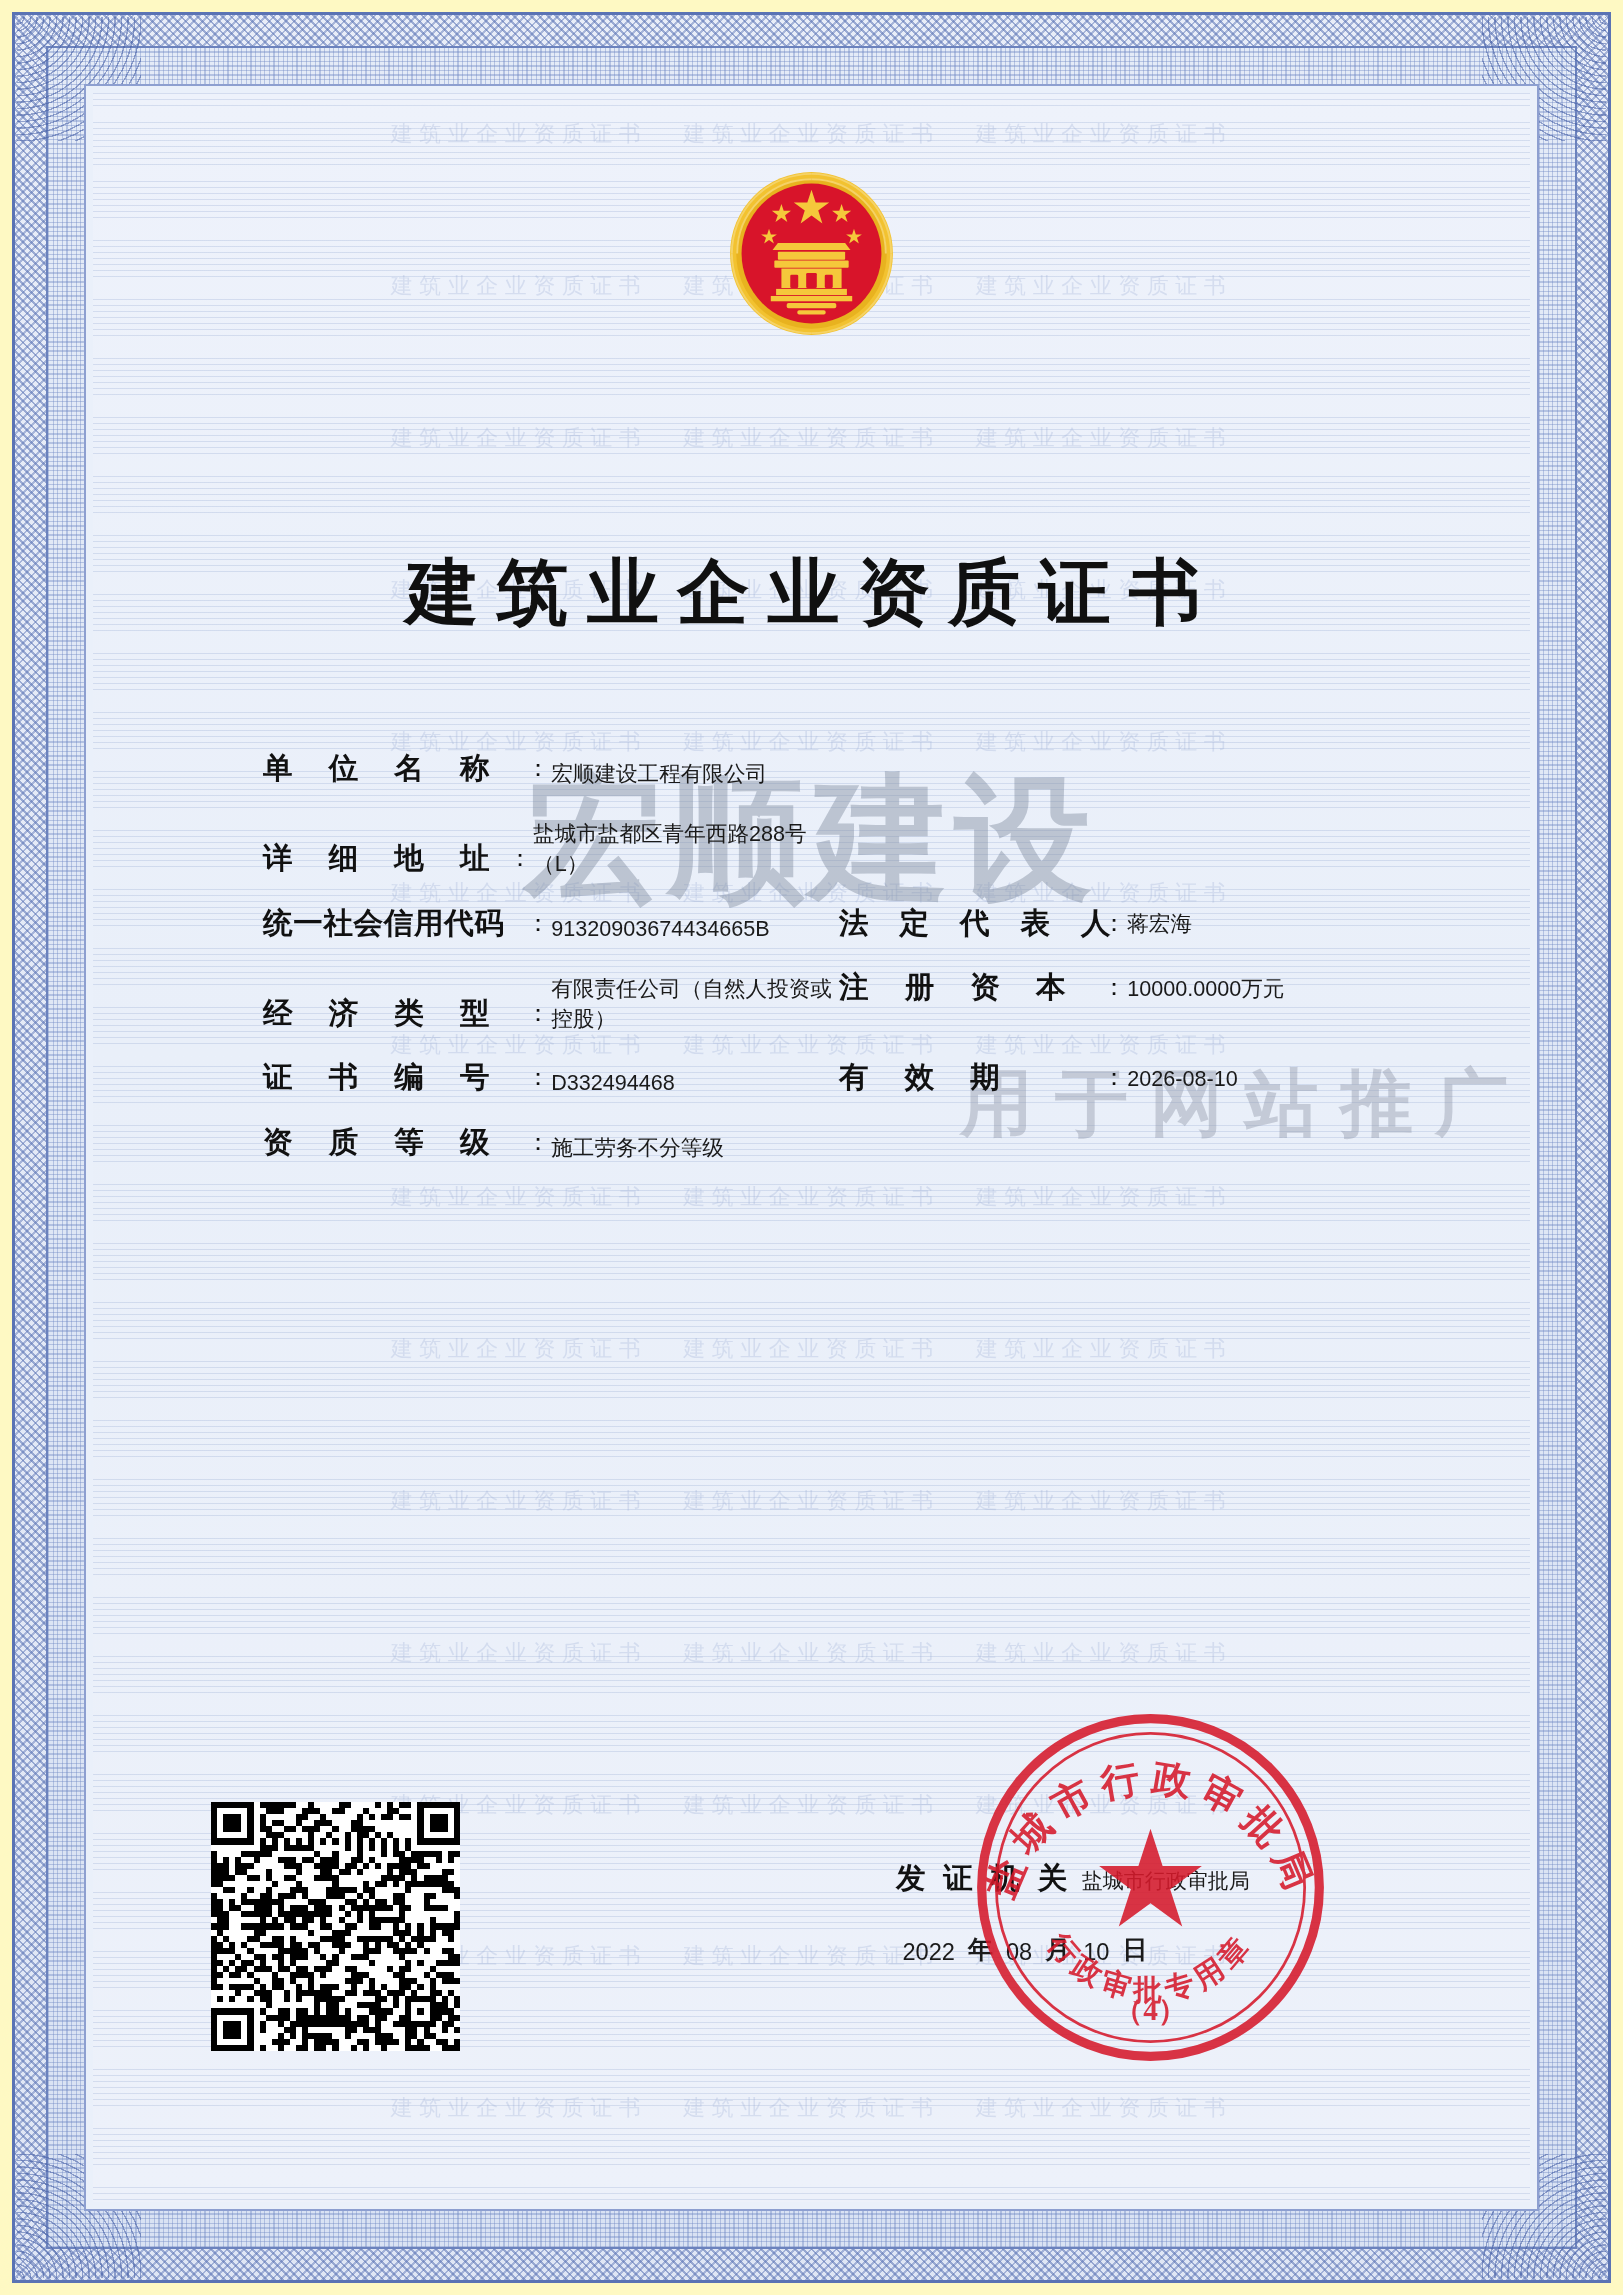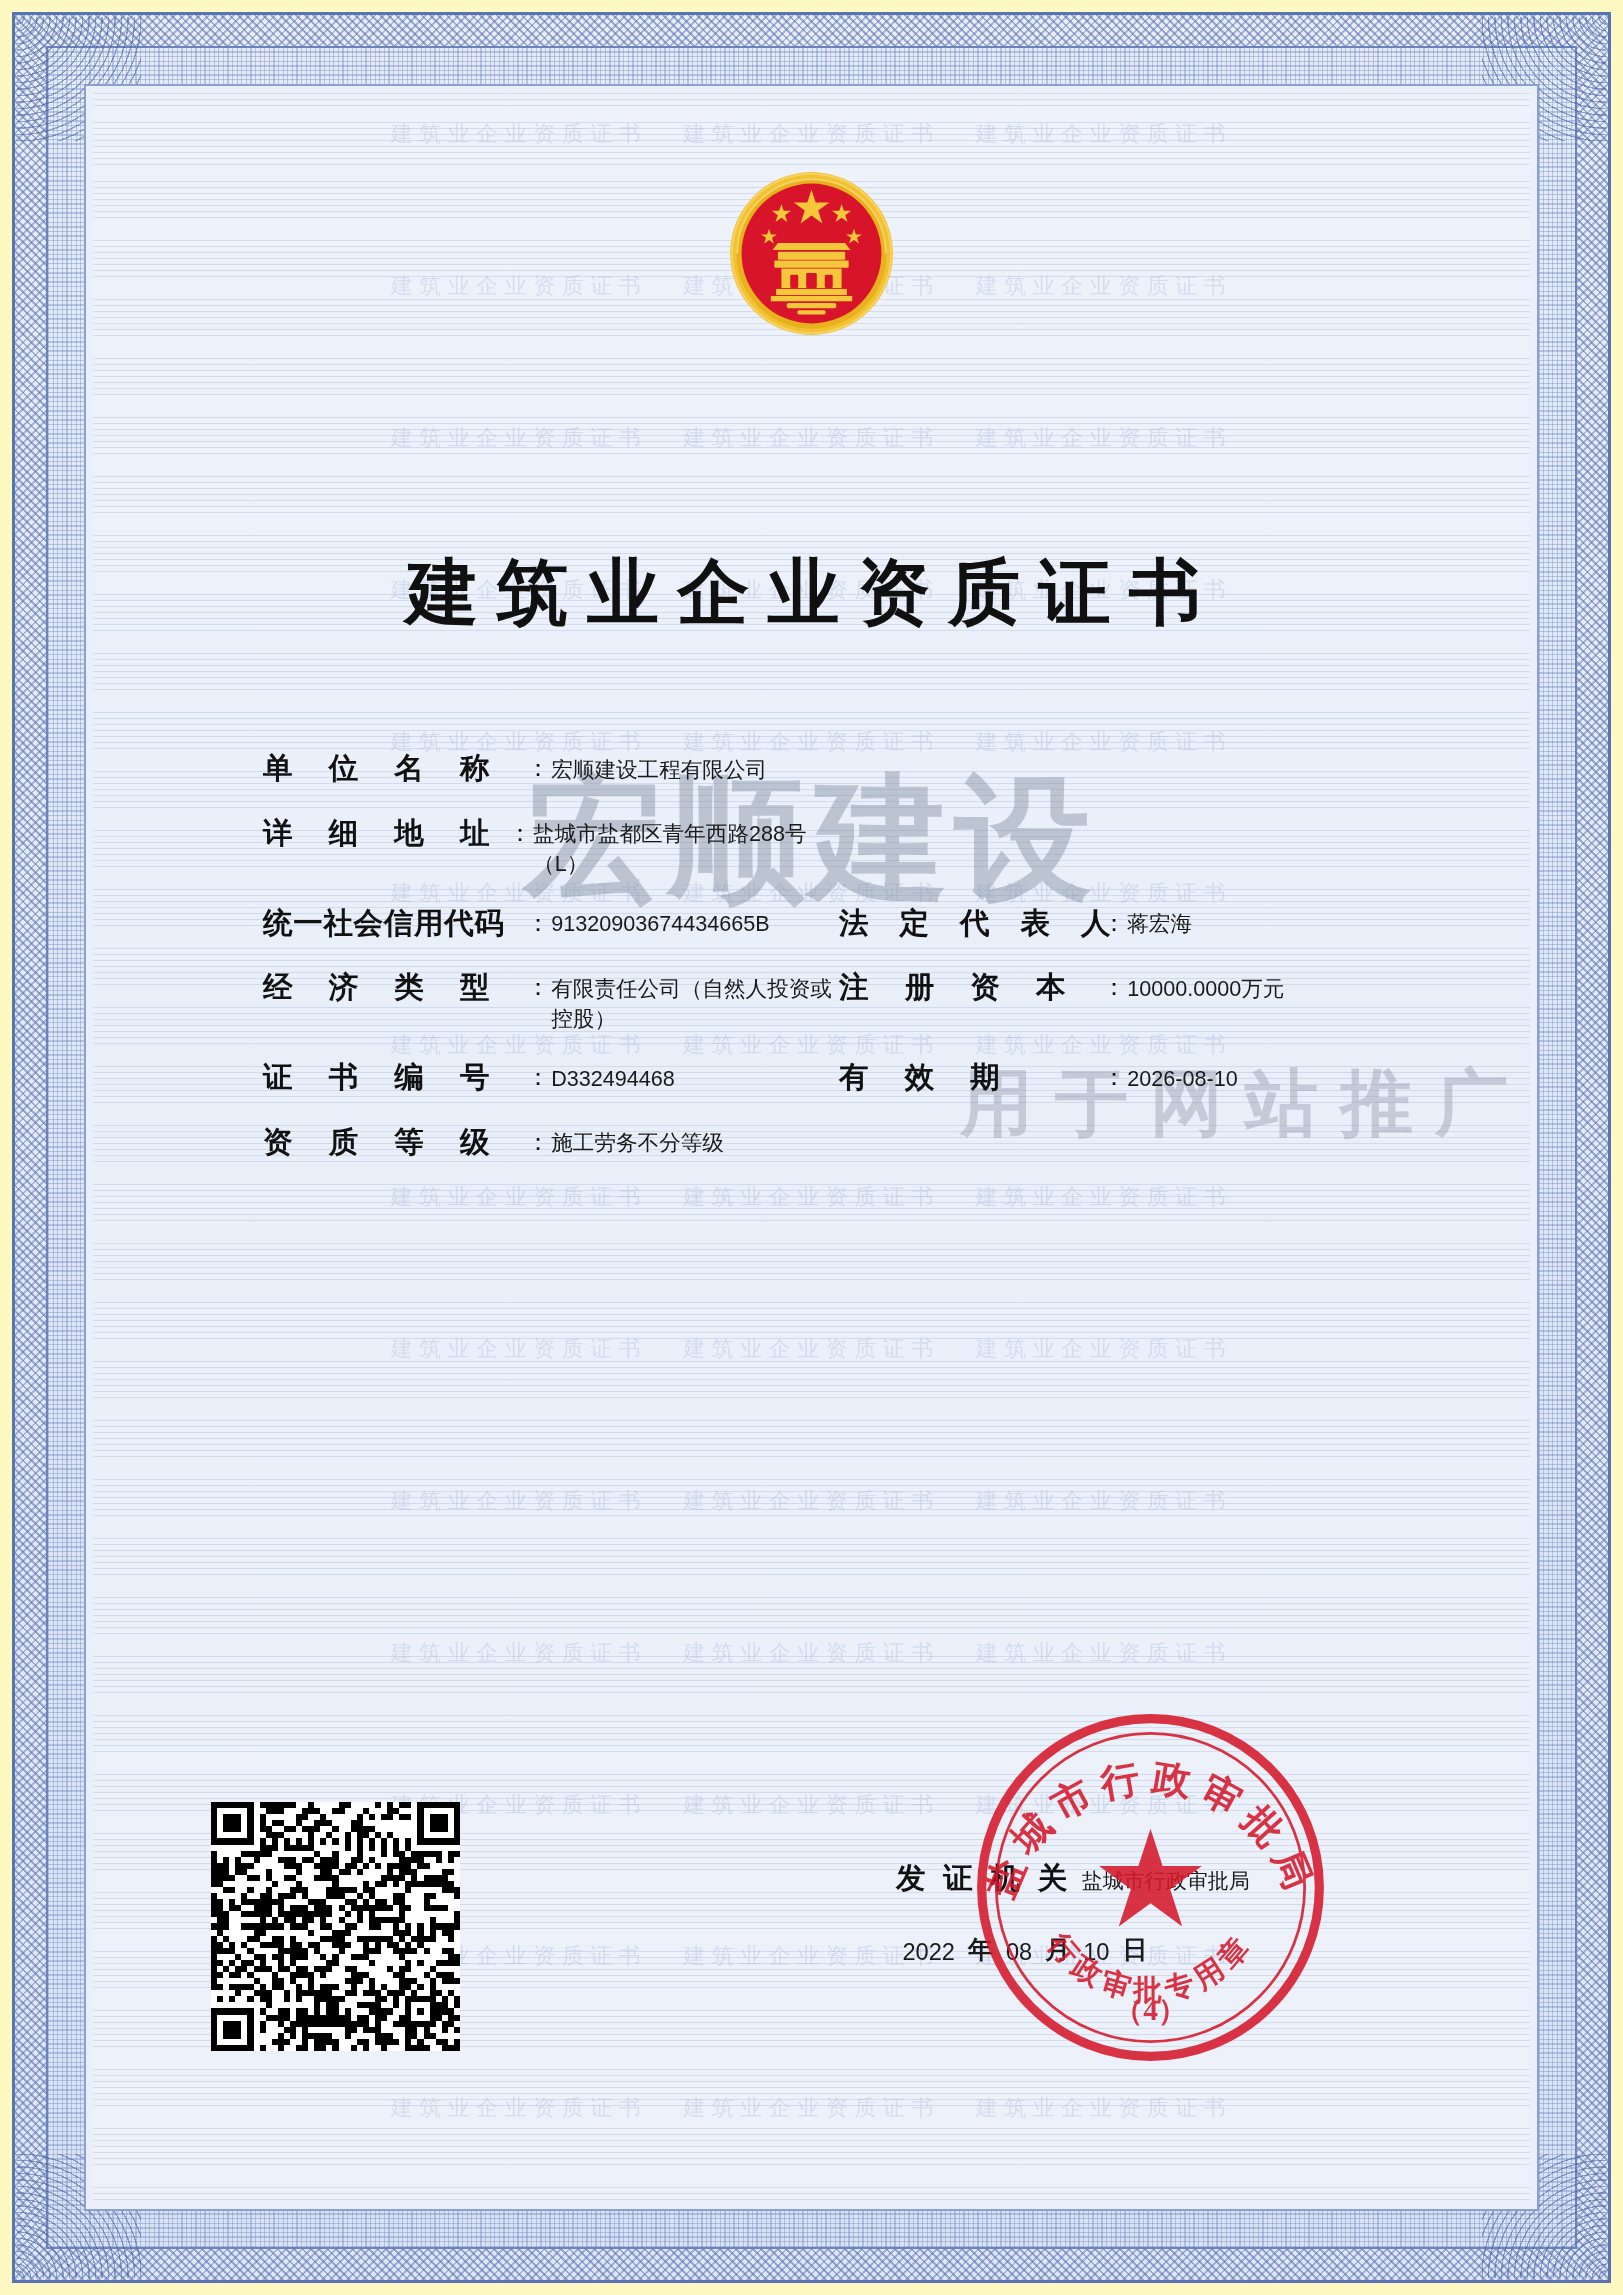--- a/index.html
+++ b/index.html
@@ -137,21 +137,21 @@
   .row {
     display: flex;
     align-items: flex-start;
     margin-bottom: 23.6px;
     min-height: 41px;
   }
   .cell {
     display: flex;
     align-items: flex-start;
   }
-  .cell.left { width: 576px; }
+  .cell.left { width: 576px; align-items: flex-end; }
   .cell.right { flex: 1; }
   .lbl {
     font-family: "Liberation Serif", "DejaVu Serif", serif;
     font-weight: bold;
     font-size: 29.5px;
     color: #111;
     white-space: nowrap;
     line-height: 41px;
   }
   .lbl.sp4 { letter-spacing: 14.4px; }

